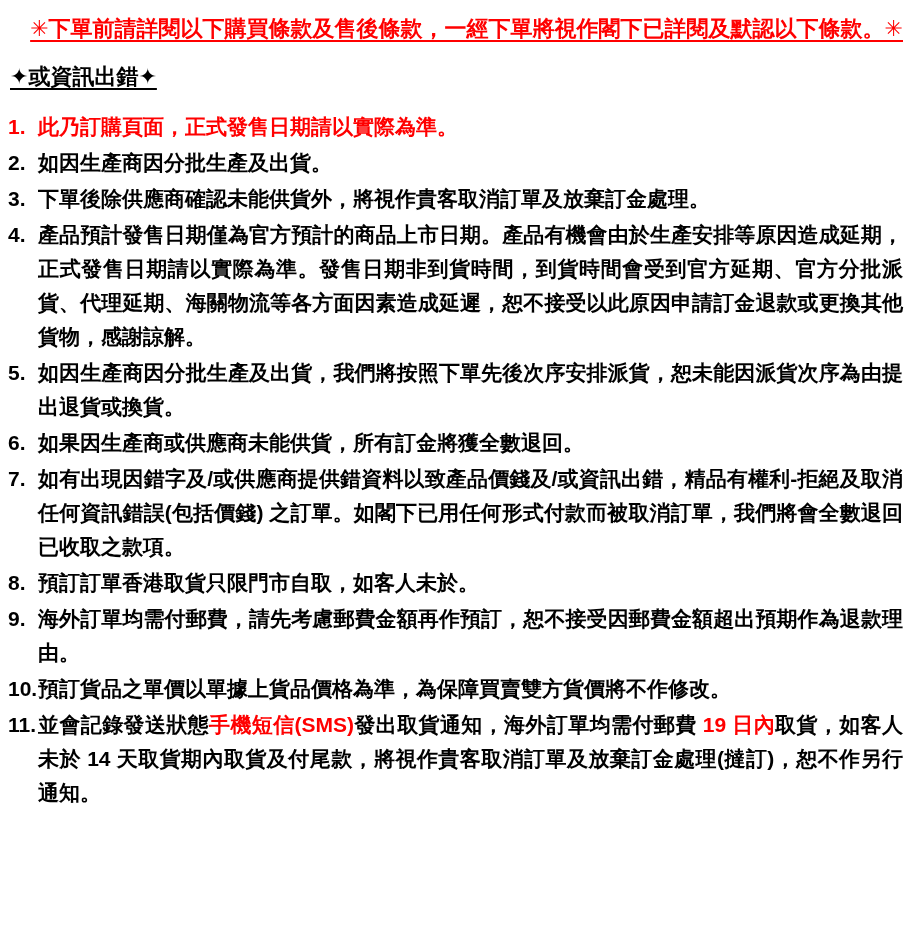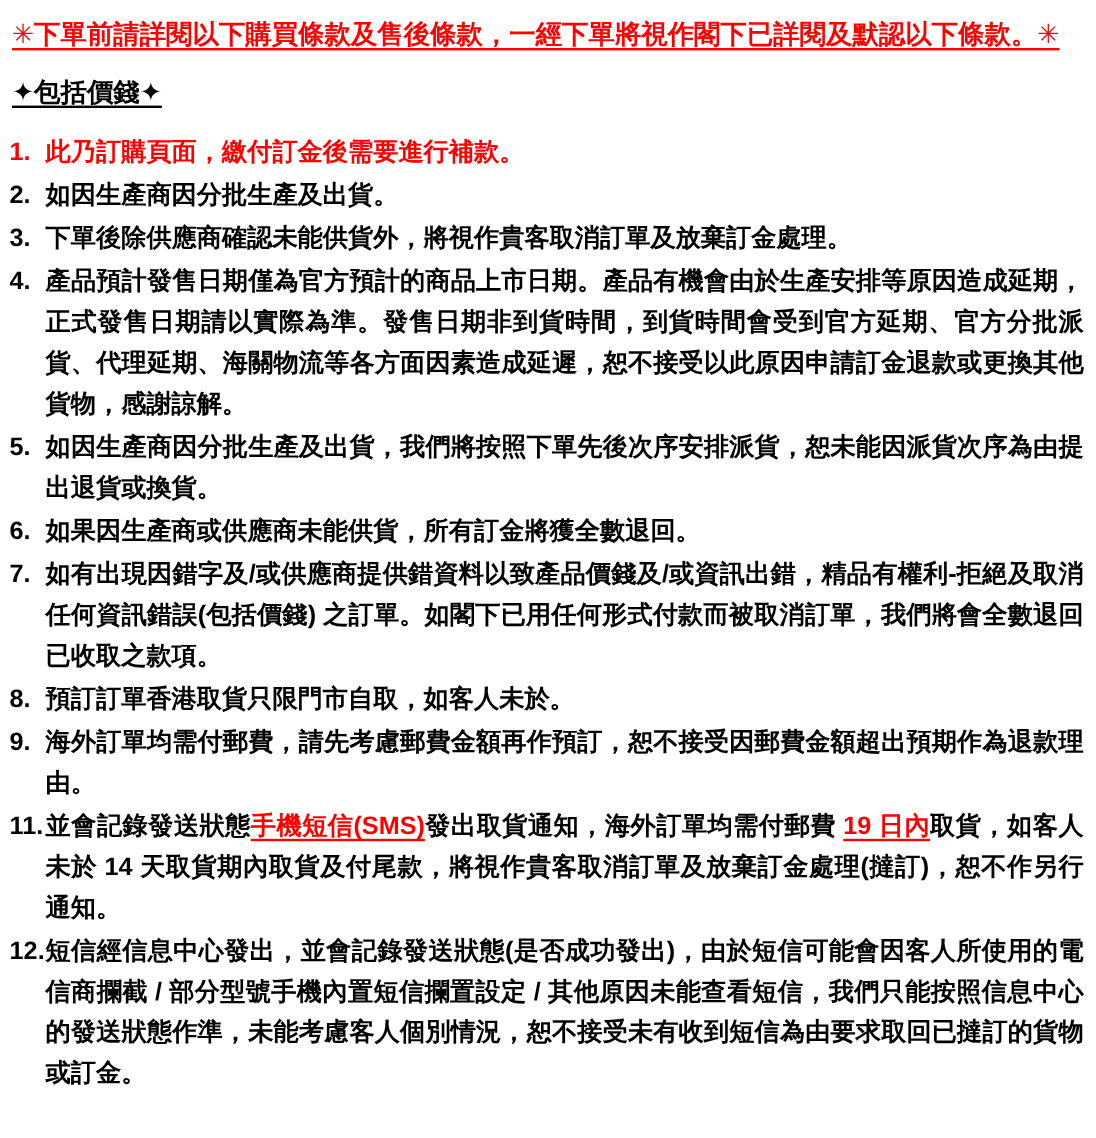--- a/index.html
+++ b/index.html
@@ -18,20 +18,21 @@
     color:var(--black);
     padding:10px 10px 6px 8px;
   }
   .header{
     font-size:22px;
     line-height:34px;
     color:var(--red);
     text-decoration:underline;
     text-underline-offset:4px;
     margin:2px 0 14px 2px;
+    text-align:right;
   }
   .section-title{
     font-size:22px;
     line-height:34px;
     color:var(--black);
     text-decoration:underline;
     text-underline-offset:4px;
     display:inline-block;
     margin:0 0 16px 2px;
   }
@@ -53,38 +54,37 @@
   li.term .text{
     flex:1 1 auto;
     text-align:justify;
   }
   li.term.red .num,
   li.term.red .text{
     color:var(--red);
   }
   .hl{
     color:var(--red);
-    text-decoration:underline;
     text-underline-offset:4px;
   }
 </style>
 </head>
 <body>
 
 <div class="page">
   <h1 class="header">✳下單前請詳閱以下購買條款及售後條款，一經下單將視作閣下已詳閱及默認以下條款。✳</h1>
 
   <div>
-    <h2 class="section-title">✦包括價錢✦</h2>
+    <h2 class="section-title">✦或資訊出錯✦</h2>
   </div>
 
   <ol class="terms">
       <li class="term red">
         <span class="num">1.</span>
-        <span class="text"><span>此乃訂購頁面，繳付訂金後需要進行補款。</span></span>
+        <span class="text"><span>此乃訂購頁面，正式發售日期請以實際為準。</span></span>
       </li>
       <li class="term">
         <span class="num">2.</span>
         <span class="text"><span>如因生產商因分批生產及出貨。</span></span>
       </li>
       <li class="term">
         <span class="num">3.</span>
         <span class="text"><span>下單後除供應商確認未能供貨外，將視作貴客取消訂單及放棄訂金處理。</span></span>
       </li>
       <li class="term">
@@ -105,21 +105,21 @@
       </li>
       <li class="term">
         <span class="num">8.</span>
         <span class="text"><span>預訂訂單香港取貨只限門市自取，如客人未於。</span></span>
       </li>
       <li class="term">
         <span class="num">9.</span>
         <span class="text"><span>海外訂單均需付郵費，請先考慮郵費金額再作預訂，恕不接受因郵費金額超出預期作為退款理由。</span></span>
       </li>
       <li class="term">
+        <span class="num">10.</span>
+        <span class="text"><span>預訂貨品之單價以單據上貨品價格為準，為保障買賣雙方貨價將不作修改。</span></span>
+      </li>
+      <li class="term">
         <span class="num">11.</span>
         <span class="text"><span>並會記錄發送狀態</span><span class="hl">手機短信(SMS)</span><span>發出取貨通知，海外訂單均需付郵費 </span><span class="hl">19 日內</span><span>取貨，如客人未於 14 天取貨期內取貨及付尾款，將視作貴客取消訂單及放棄訂金處理(撻訂)，恕不作另行通知。</span></span>
-      </li>
-      <li class="term">
-        <span class="num">12.</span>
-        <span class="text"><span>短信經信息中心發出，並會記錄發送狀態(是否成功發出)，由於短信可能會因客人所使用的電信商攔截 / 部分型號手機內置短信攔置設定 / 其他原因未能查看短信，我們只能按照信息中心的發送狀態作準，未能考慮客人個別情況，恕不接受未有收到短信為由要求取回已撻訂的貨物或訂金。</span></span>
       </li>
     </ol>
 </div>
 
 </body></html>

